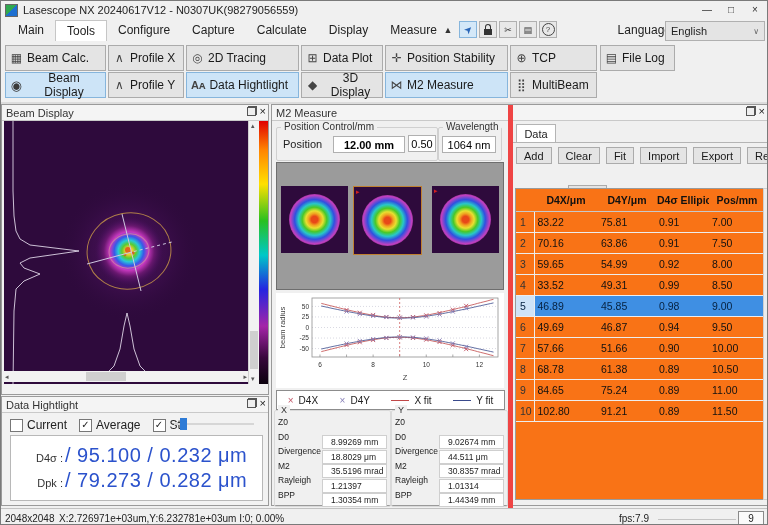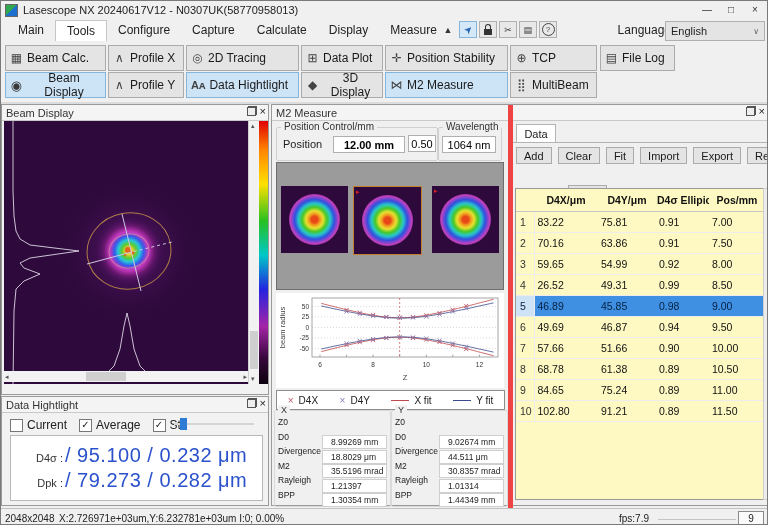--- a/index.html
+++ b/index.html
@@ -98,21 +98,21 @@
   .stlabel{width:44px;font-size:8.5px;color:#222;white-space:nowrap;overflow:hidden;}
   .stval{flex:1;height:12px;background:#fff;border:1px solid #cfcfcf;font-size:8.5px;color:#222;padding:0 8px;line-height:12px;white-space:nowrap;overflow:hidden;margin-top:40px;}
   
   #datacol{position:absolute;left:236px;top:0;width:260px;height:437px;border-left:5px solid #ef4444;}
   #data-tab{position:absolute;left:3px;top:19px;width:38px;height:18px;background:#fff;border:1px solid #b4b4b4;border-bottom:none;font-size:11px;display:flex;align-items:center;justify-content:center;}
   #tabline{position:absolute;left:0;top:37px;width:256px;border-bottom:1px solid #b4b4b4;}
   #data-buttons{position:absolute;left:3px;top:42px;display:flex;gap:6px;}
   .dbtn{height:17px;border:1px solid #ababab;background:#e4e4e4;font-size:11px;color:#1a1a1a;padding:0 7px;font-family:"Liberation Sans",sans-serif;}
   #algo-row{position:absolute;left:3px;top:80px;display:flex;align-items:center;gap:6px;font-size:11px;}
   #algo-select{height:17px;background:#e4e4e4;border:1px solid #ababab;font-size:11px;display:flex;align-items:center;padding:0 4px;gap:4px;font-family:Liberation Mono, monospace;}
-  #dtable-wrap{position:absolute;left:2px;top:83px;width:251px;height:310px;background:#fef9c3;border:1px solid #9a9a9a;overflow:hidden;}
+  #dtable-wrap{position:absolute;left:2px;top:83px;width:251px;height:310px;background:#f97316;border:1px solid #9a9a9a;overflow:hidden;}
   #dtable{border-collapse:collapse;table-layout:fixed;width:249px;font-size:10.5px;}
   #dtable th{font-weight:bold;color:#111;height:20px;border-bottom:1px solid #c8c8c8;text-align:center;overflow:hidden;white-space:nowrap;}
   #dtable td{height:20px;border-bottom:1px solid #ededed;padding:0 3px;color:#111;overflow:hidden;white-space:nowrap;}
   #dtable td.rownum{color:#333;text-align:left;padding-left:4px;border-right:1px solid #ededed;}
   #dtable tr.sel td{background:#3f8fe3;color:#06213f;}
   #dtable tr.sel td.rownum{background:#cfe3f7;color:#06213f;}
   #dscroll{position:absolute;right:1px;top:83px;width:7px;height:310px;background:#ececec;border:1px solid #cfcfcf;}
   
   #statusbar{position:absolute;left:0;top:507px;width:768px;height:18px;background:#f0f0f0;border-top:1px solid #c2c2c2;font-size:10px;color:#222;}
   #status-res{position:absolute;left:4px;top:4px;}
@@ -122,21 +122,21 @@
   #fps-box{position:absolute;right:5px;top:2px;width:24px;height:13px;border:1px solid #8a8a8a;background:#fafafa;font-size:10px;text-align:center;line-height:13px;}
   .gapline{position:absolute;left:0;top:101px;width:768px;height:2px;background:#dcdcdc;}
 </style>
 </head>
 <body>
 
 <div id="window">
 
   <div id="titlebar">
     <div id="appicon"></div>
-    <div id="apptitle">Lasescope NX 20240617V12 - N0307UK(58770958013)</div>
+    <div id="apptitle">Lasescope NX 20240617V12 - N0307UK(98279056559)</div>
     <div id="wincontrols">
         <button class="winbtn">—</button>
         <button class="winbtn">□</button>
         <button class="winbtn">×</button>
       </div>
   </div>
 
   <div id="menubar">
     <div id="menu-tabs">
         <div class="menutab">Main</div>
@@ -581,21 +581,21 @@
               </tr>
               <tr>
                 <td class="rownum">3</td>
                 <td>59.65</td>
                 <td>54.99</td>
                 <td>0.92</td>
                 <td>8.00</td>
               </tr>
               <tr>
                 <td class="rownum">4</td>
-                <td>26.52</td>
+                <td>33.52</td>
                 <td>49.31</td>
                 <td>0.99</td>
                 <td>8.50</td>
               </tr>
               <tr class="sel">
                 <td class="rownum">5</td>
                 <td>46.89</td>
                 <td>45.85</td>
                 <td>0.98</td>
                 <td>9.00</td>

